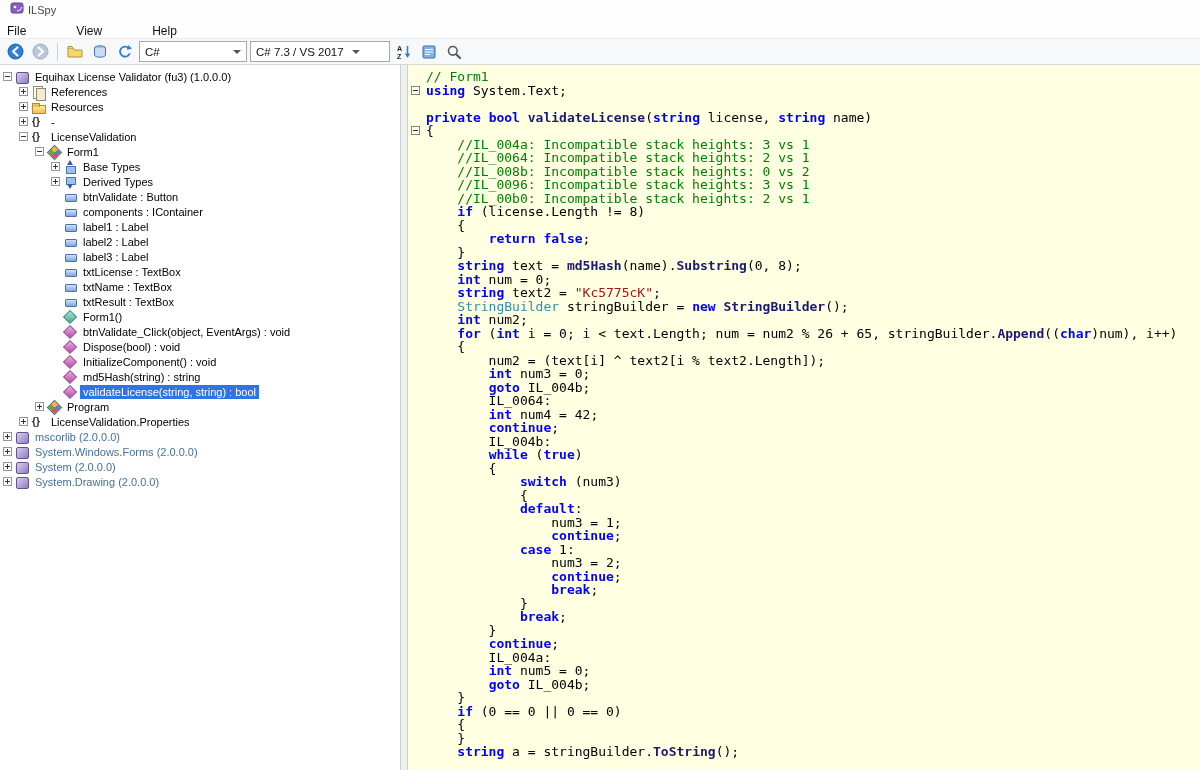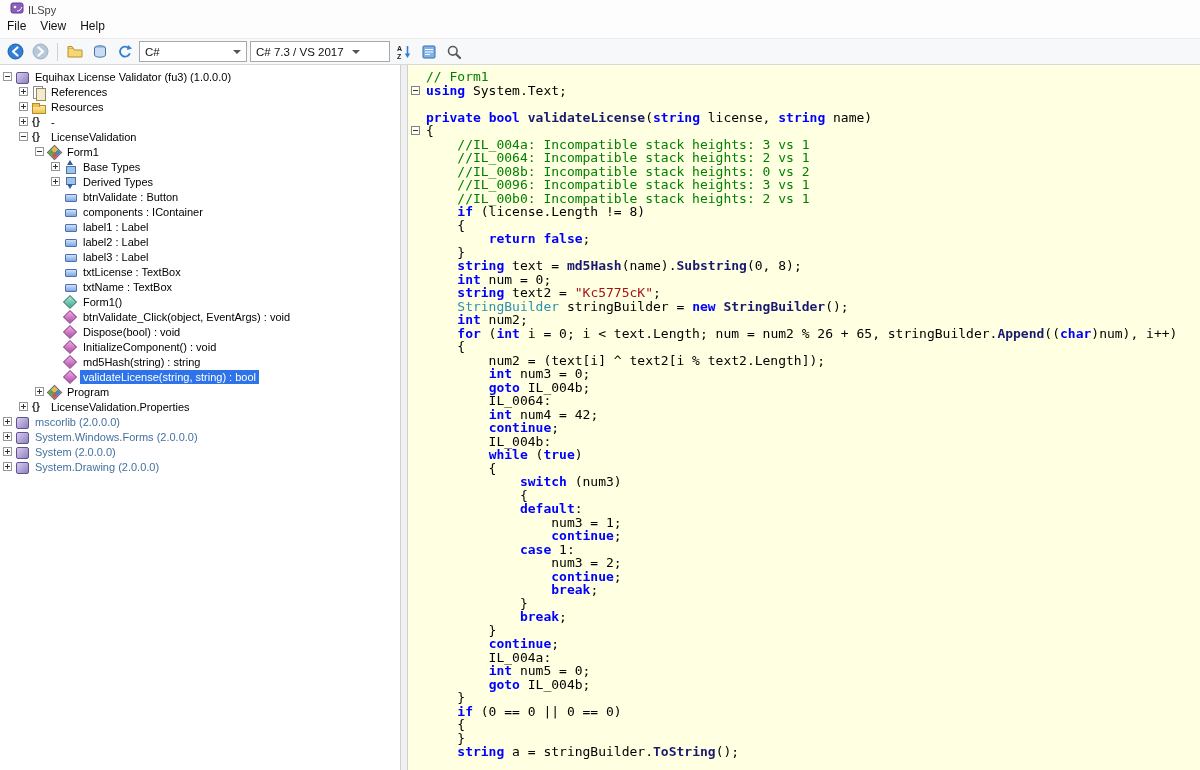--- a/index.html
+++ b/index.html
@@ -2,21 +2,21 @@
 <html style="--sel: #2E74E8; --codebg: #FFFFE1; --kw: #0000FF; --cm: #008000; --st: #A31515; --ty: #2B91AF; --me: #191970; --ref: #44709E;"><head>
 <meta charset="utf-8">
 <style>
   * { box-sizing: border-box; margin: 0; padding: 0; }
   html, body { width: 1200px; height: 770px; overflow: hidden; }
   body { font-family: "Liberation Sans", sans-serif; background: #ffffff; }
 
   .titlebar { height: 19px; background: #fdfdfd; display: flex; align-items: center; padding-left: 10px; }
   .title-text { font-size: 11px; color: #444; margin-left: 4px; }
 
-  .menubar { height: 19px; background: #fdfdfd; display: flex; align-items: flex-start; }
+  .menubar { height: 19px; background: #fdfdfd; display: flex; align-items: flex-end; gap: 36px; }
   .menu-item { font-size: 12px; color: #111; padding: 0 7px; cursor: default; }
 
   .toolbar { height: 27px; background: #f7f8f9; border-top: 1px solid #ececec; border-bottom: 1px solid #d8d8d8; display: flex; align-items: center; padding: 0 4px; gap: 3px; }
   .tb-btn { border: 1px solid transparent; background: transparent; width: 22px; height: 22px; display: flex; align-items: center; justify-content: center; padding: 0; }
   .tb-sep { width: 1px; height: 18px; background: #d0d0d0; margin: 0 3px; }
   .combo { height: 21px; background: #ffffff; border: 1px solid #a8a8a8; display: flex; align-items: center; font-size: 11.5px; padding: 0 5px; color: #111; }
   .combo-label { white-space: nowrap; }
   .combo-arrow { width: 0; height: 0; border-left: 4px solid transparent; border-right: 4px solid transparent; border-top: 4px solid #555; margin-left: 8px; }
   .combo.lang { width: 108px; justify-content: flex-start; }
   .combo.lang .combo-arrow { margin-left: auto; }
@@ -240,20 +240,26 @@
         </div>
         <div class="tree-row">
           <span class="tree-indent" style="width: 51px;"></span>
           <span class="exp-spacer"></span>
           <span class="ti ti-field"></span>
           <span class="tree-label">txtName : TextBox</span>
         </div>
         <div class="tree-row">
           <span class="tree-indent" style="width: 51px;"></span>
           <span class="exp-spacer"></span>
+          <span class="ti ti-field"></span>
+          <span class="tree-label">txtResult : TextBox</span>
+        </div>
+        <div class="tree-row">
+          <span class="tree-indent" style="width: 51px;"></span>
+          <span class="exp-spacer"></span>
           <span class="ti ti-constructor"></span>
           <span class="tree-label">Form1()</span>
         </div>
         <div class="tree-row">
           <span class="tree-indent" style="width: 51px;"></span>
           <span class="exp-spacer"></span>
           <span class="ti ti-method"></span>
           <span class="tree-label">btnValidate_Click(object, EventArgs) : void</span>
         </div>
         <div class="tree-row">

